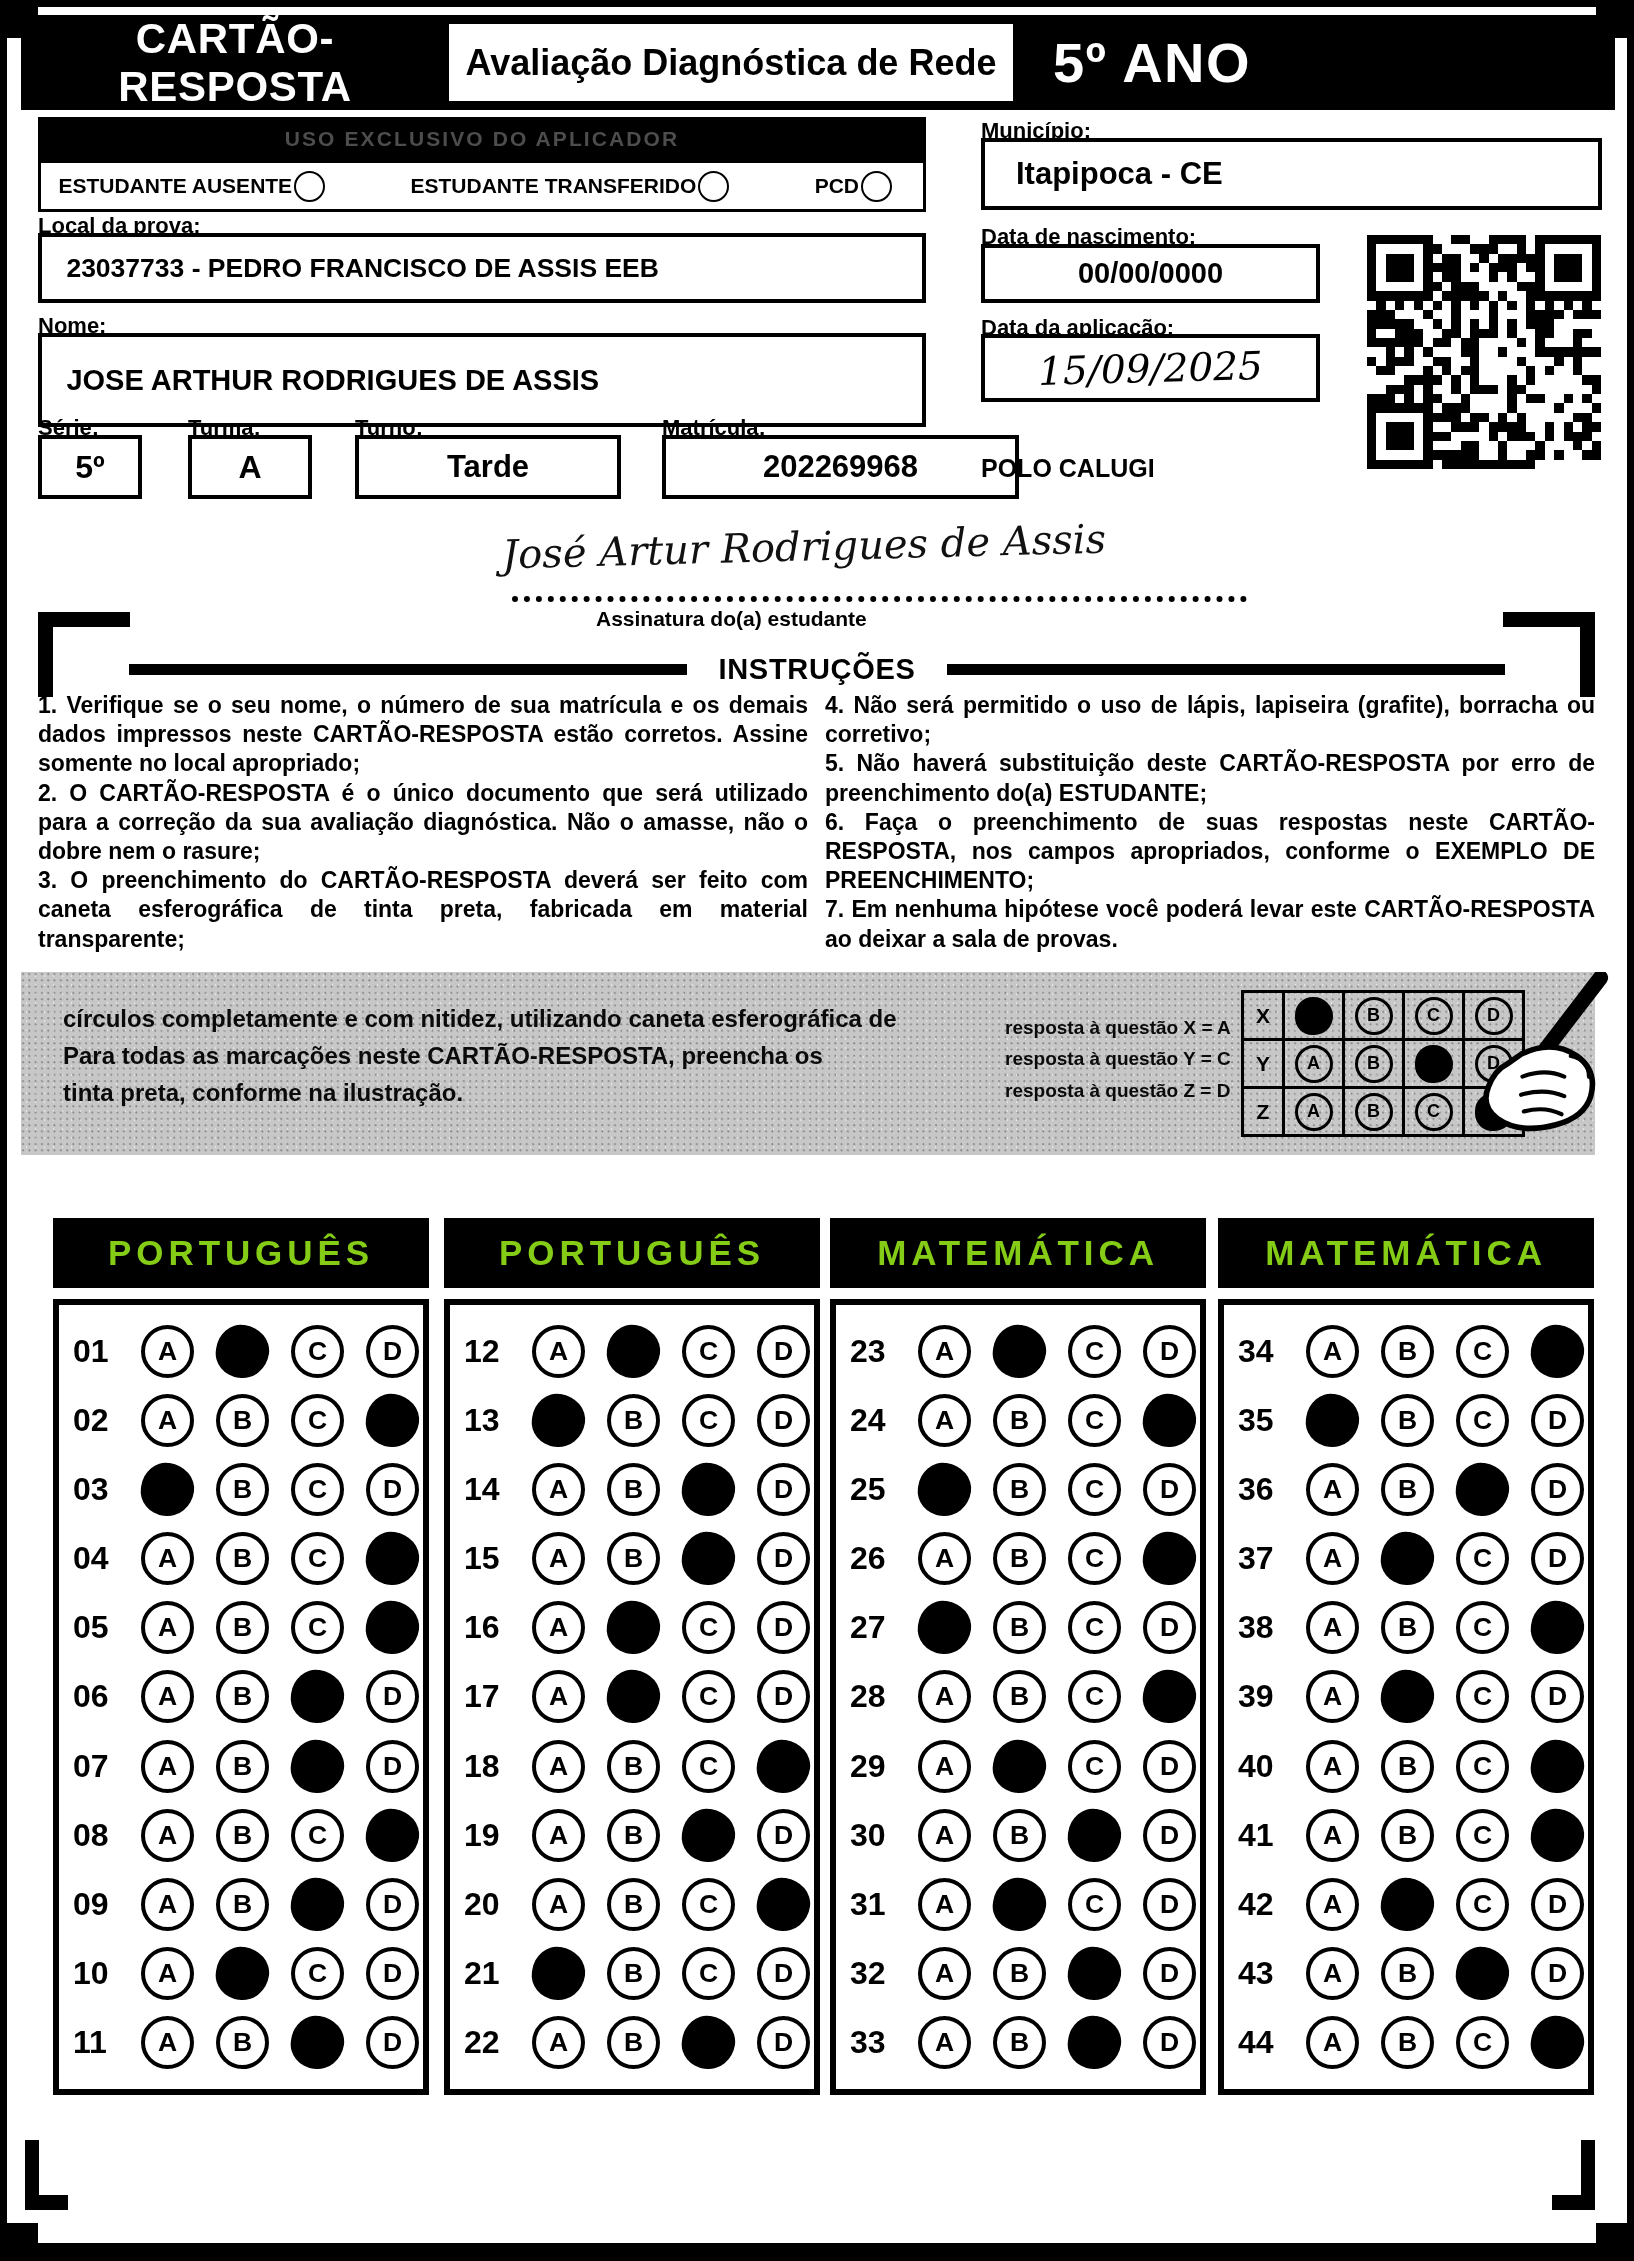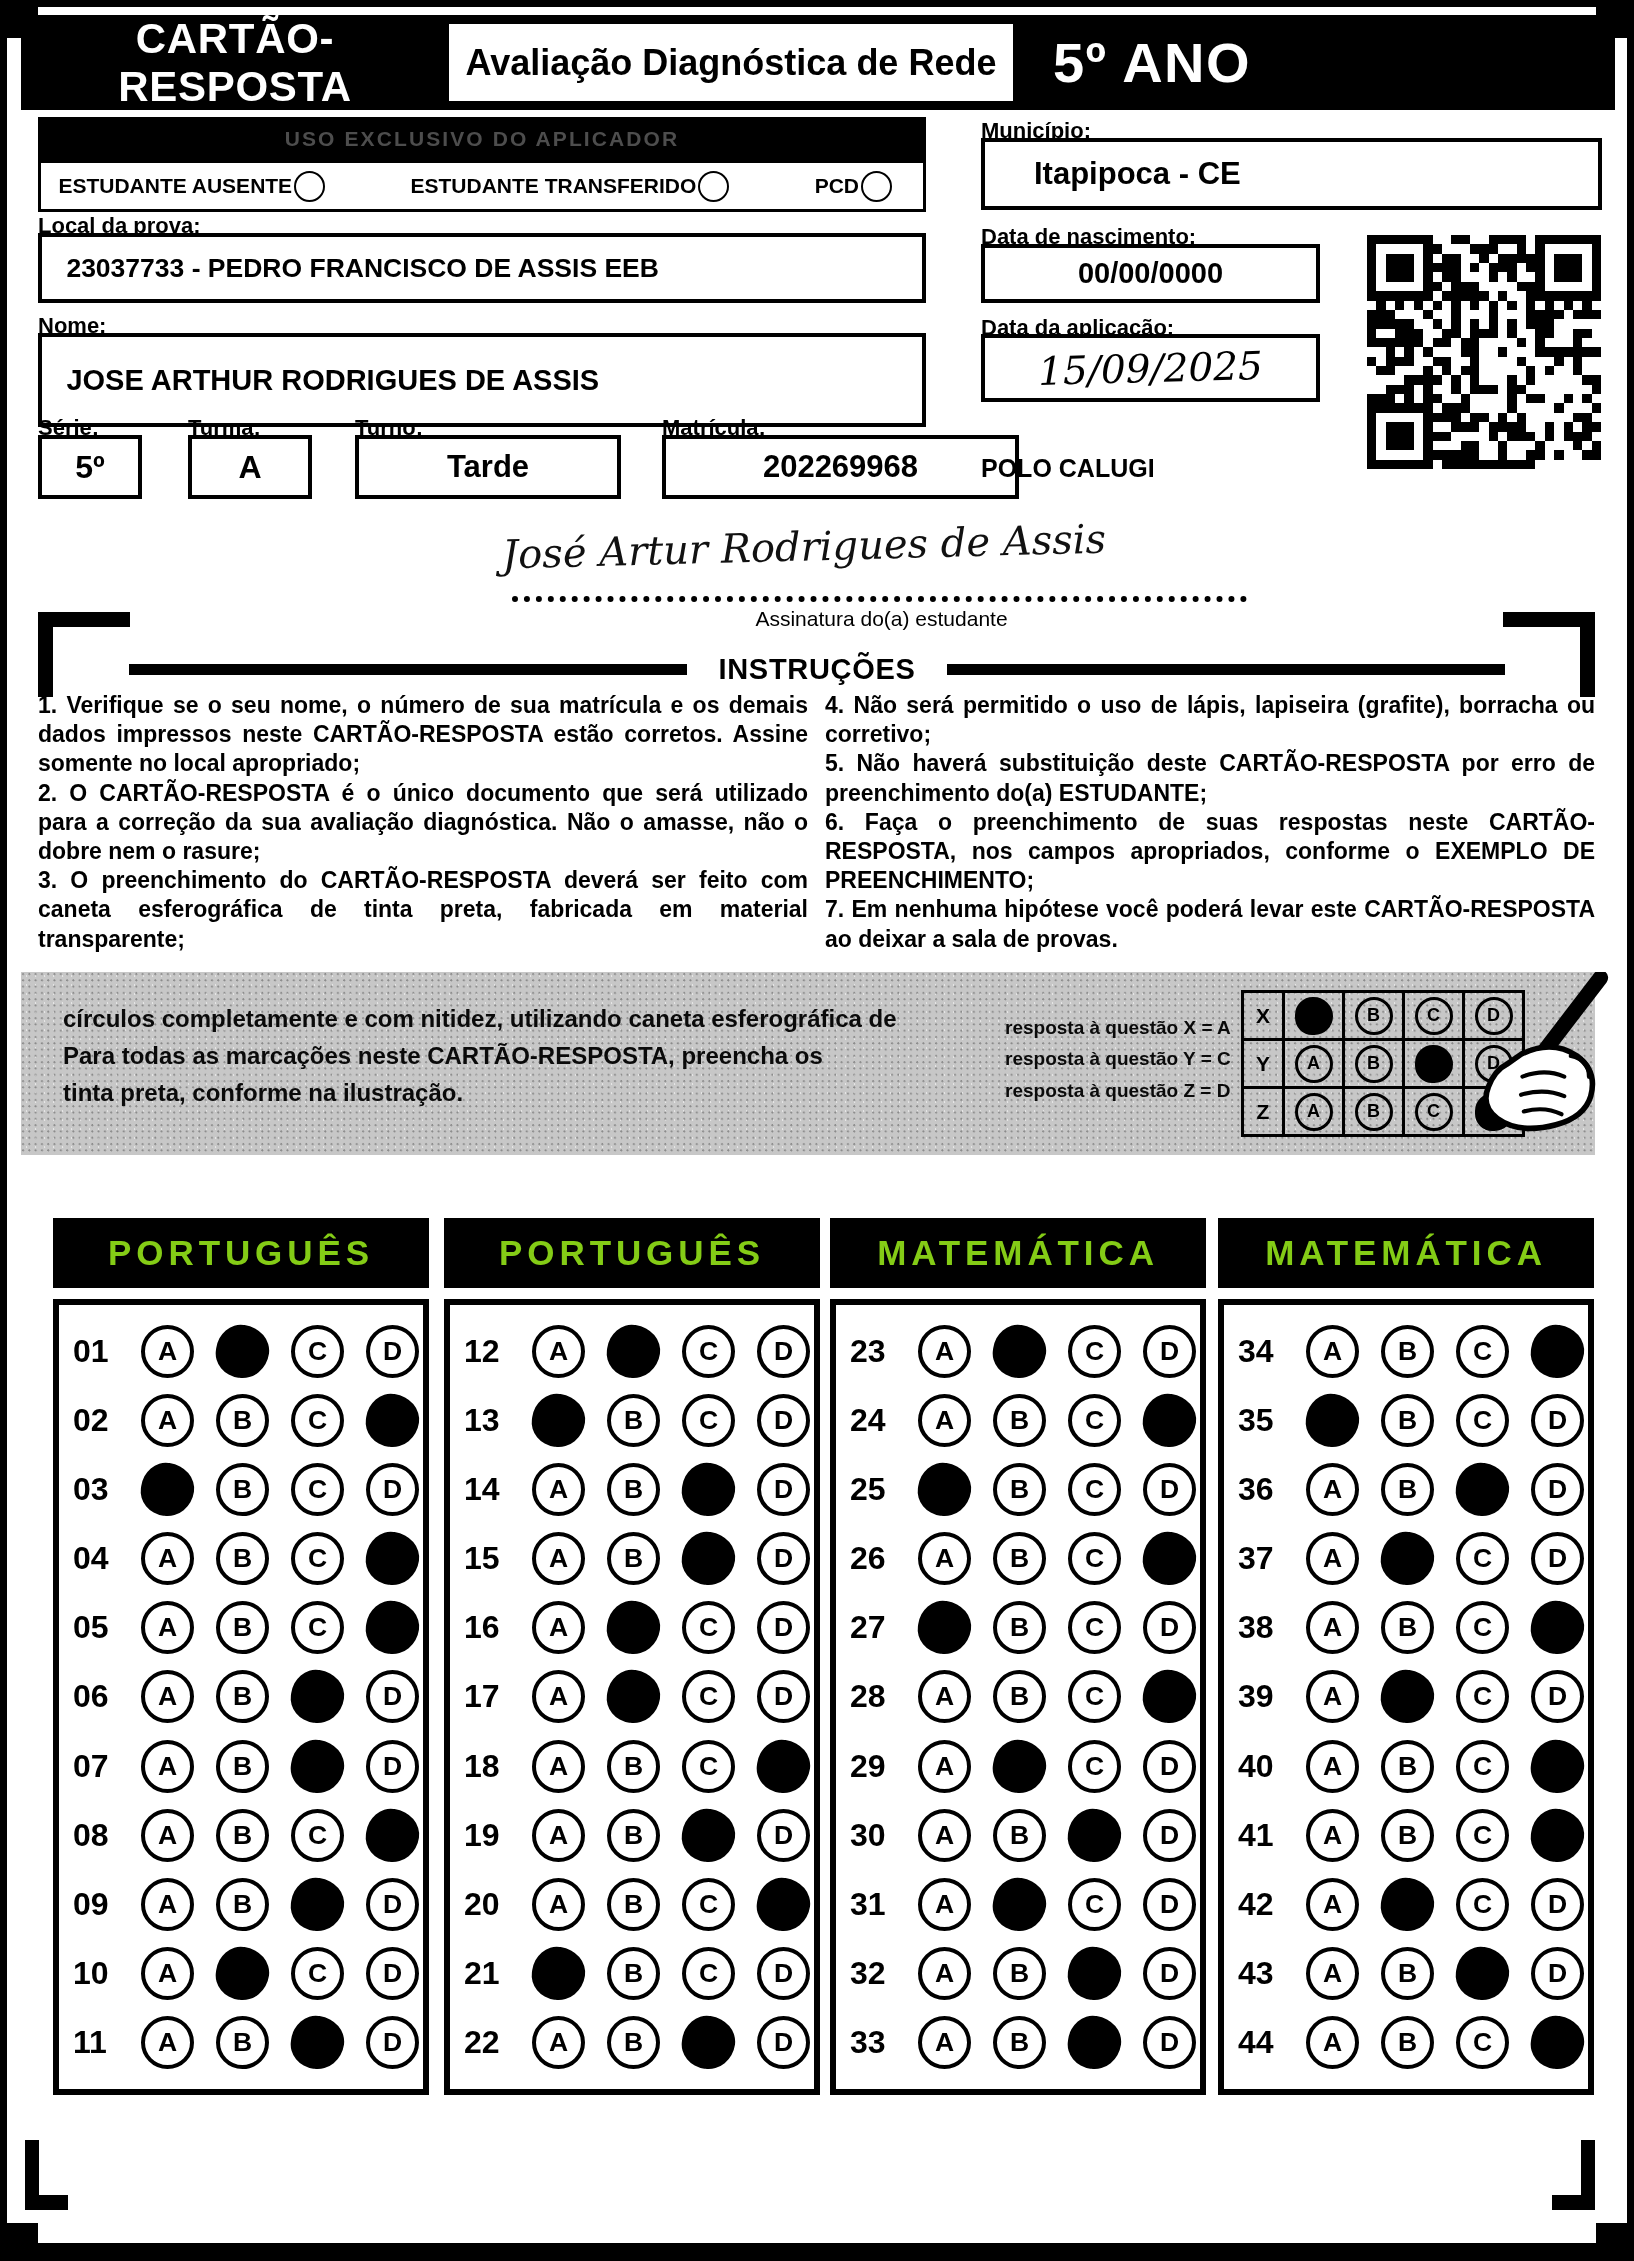--- a/index.html
+++ b/index.html
@@ -39,21 +39,21 @@
   .handwrite{font-family:"DejaVu Serif",serif;font-style:italic;transform:rotate(-1.5deg);}
 
   
   .qr{position:absolute;left:1367px;top:235px;width:234px;height:234px;background:#fff;
       display:grid;grid-template-columns:repeat(25,1fr);grid-template-rows:repeat(25,1fr);}
   .qr div.on{background:#000;}
 
   
   .sig-line{position:absolute;left:512px;top:557px;width:735px;height:39px;border-bottom:6.3px dotted #000;}
   .sig-text{position:absolute;left:502px;top:521px;width:801px;font-size:40px;color:#111;white-space:nowrap;}
-  .sig-label{position:absolute;left:596px;top:607px;width:571px;text-align:center;font-weight:normal;font-size:21px;}
+  .sig-label{position:absolute;left:596px;top:607px;width:571px;text-align:left;font-weight:bold;font-size:21px;}
 
   
   .bracket{position:absolute;box-sizing:border-box;}
   .bracket.tl{left:38px;top:612px;width:92px;height:85px;border-left:15.3px solid #000;border-top:15.3px solid #000;}
   .bracket.tr{left:1503px;top:612px;width:92px;height:85px;border-right:15.3px solid #000;border-top:15.3px solid #000;}
   .bracket.bl{left:25px;top:2140px;width:43px;height:70px;border-left:14px solid #000;border-bottom:15.3px solid #000;}
   .bracket.br{left:1552px;top:2140px;width:43px;height:70px;border-right:14px solid #000;border-bottom:15.3px solid #000;}
 
   
   .instr-title-row{position:absolute;left:129px;top:653px;width:1376px;display:flex;align-items:center;gap:12px;}
@@ -139,21 +139,21 @@
   <div class="lbl" style="left:188px;top:415px;">Turma:</div>
   <div class="fbox center" style="left:188px;top:435px;width:124px;height:64px;font-size:32px;">A</div>
 
   <div class="lbl" style="left:355px;top:415px;">Turno:</div>
   <div class="fbox center" style="left:355px;top:435px;width:266px;height:64px;font-size:31px;">Tarde</div>
 
   <div class="lbl" style="left:662px;top:415px;">Matrícula:</div>
   <div class="fbox center" style="left:662px;top:435px;width:357px;height:64px;font-size:31px;">202269968</div>
 
   <div class="lbl" style="left:981px;top:118px;">Município:</div>
-  <div class="fbox" style="left:981px;top:138px;width:621px;height:72px;font-size:31px;padding-left:49px;">Itapipoca - CE</div>
+  <div class="fbox" style="left:981px;top:138px;width:621px;height:72px;font-size:31px;padding-left:31px;">Itapipoca - CE</div>
 
   <div class="lbl" style="left:981px;top:224px;">Data de nascimento:</div>
   <div class="fbox center" style="left:981px;top:244px;width:339px;height:59px;font-size:29px;">00/00/0000</div>
 
   <div class="lbl" style="left:981px;top:315px;">Data da aplicação:</div>
   <div class="fbox center" style="left:981px;top:334px;width:339px;height:68px;font-size:39px;font-weight:normal;">
     <span class="handwrite">15/09/2025</span>
   </div>
 
   <div class="qr" id="qr">

